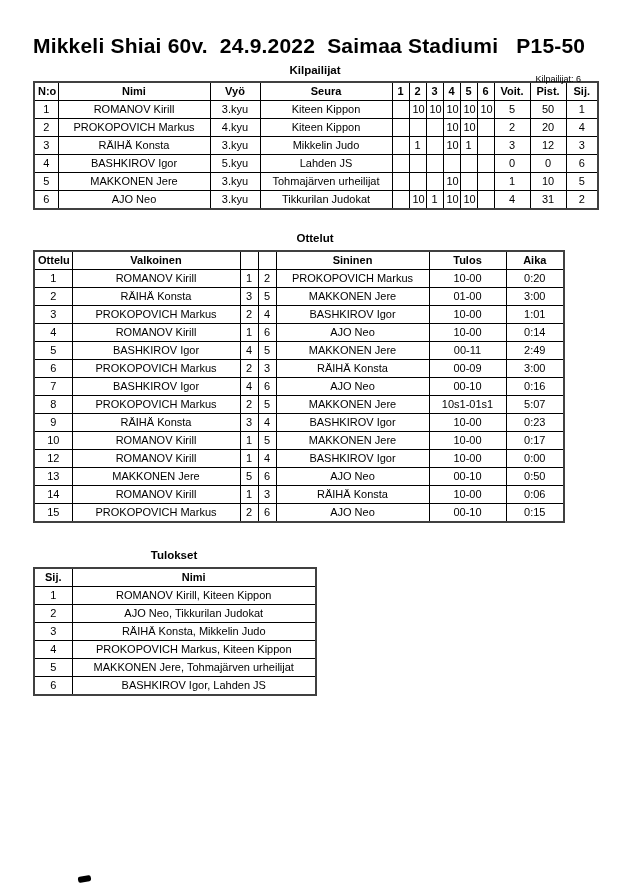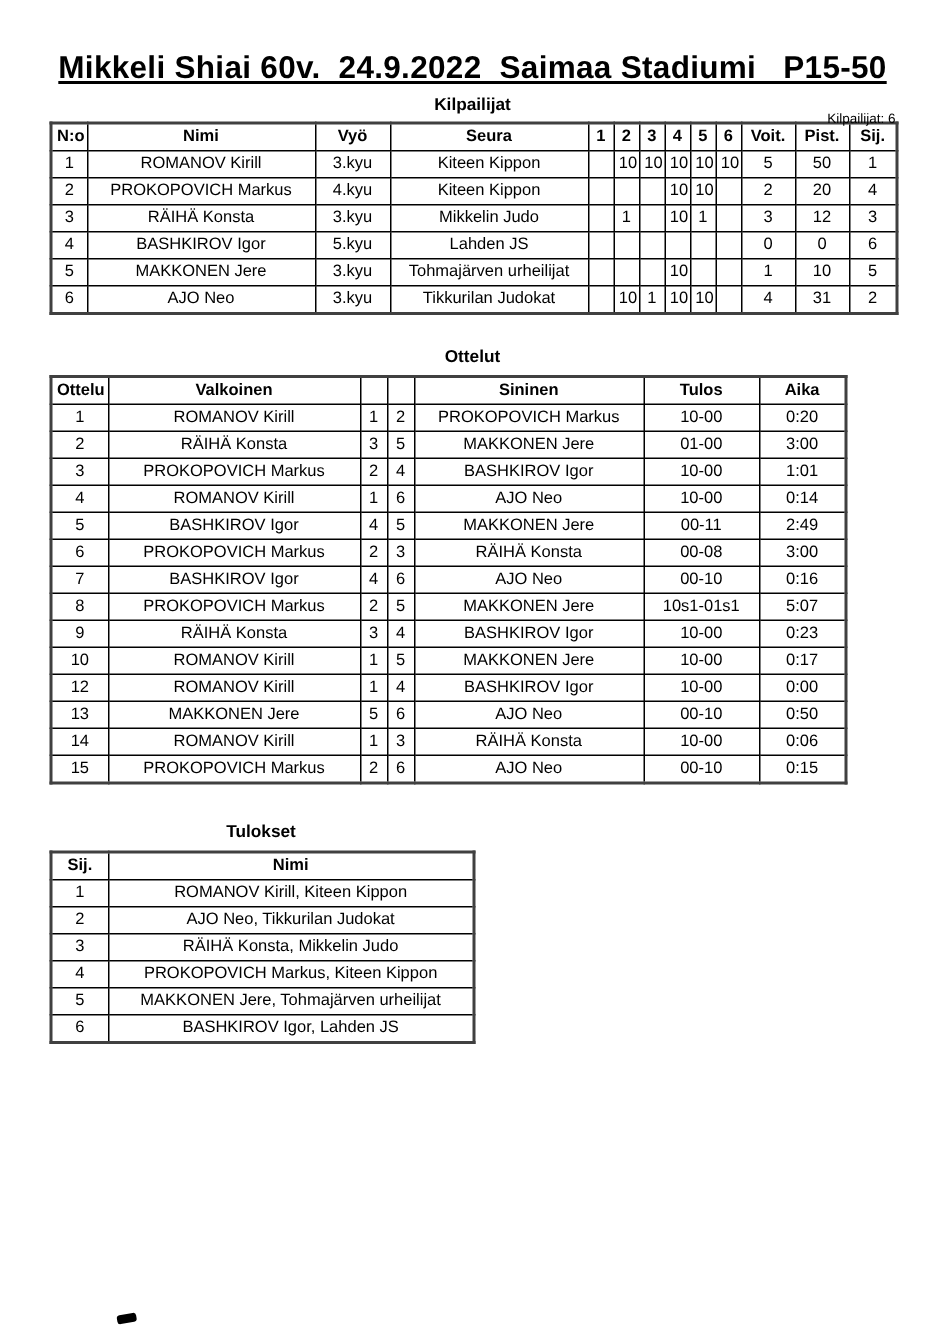--- a/index.html
+++ b/index.html
@@ -3,24 +3,24 @@
 <meta charset="utf-8">
 <style>
   html,body { margin:0; padding:0; background:#fff; }
   body {
     width:630px; height:891px;
     font-family:"Liberation Sans", sans-serif;
     color:#000;
     position:relative;
   }
   .page { position:relative; width:630px; height:891px; box-sizing:border-box; padding:34px 33px 0 33px; }
-  .title { text-align:center; font-weight:bold; font-size:21px; white-space:pre; letter-spacing:0.2px;text-decoration:underline; }
+  .title { text-align:left; font-weight:bold; font-size:21px; white-space:pre; letter-spacing:0.2px; }
   .sec-heading { font-weight:bold; font-size:11.5px; text-align:center; }
   .kilpailijat-heading { margin-top:6px; }
-  .count-label { position:absolute; right:33px; top:74px; font-size:9px; }
+  .count-label { position:absolute; right:49px; top:74px; font-size:9px; }
   table.tbl { border-collapse:collapse; table-layout:fixed; border:2px solid #404040; }
   .tbl th, .tbl td {
     border:1px solid #000;
     font-size:11px; line-height:13px;
     padding:2px 3px;
     overflow:hidden; white-space:nowrap;
     height:13px;
     box-sizing:border-box;
   }
   .tbl th { font-weight:bold; text-align:center; }
@@ -256,21 +256,21 @@
           <td class="ctr">00-11</td>
           <td class="ctr">2:49</td>
         </tr>
 
         <tr>
           <td class="ctr">6</td>
           <td class="left">PROKOPOVICH Markus</td>
           <td class="ctr">2</td>
           <td class="ctr">3</td>
           <td class="left">RÄIHÄ Konsta</td>
-          <td class="ctr">00-08</td>
+          <td class="ctr">00-09</td>
           <td class="ctr">3:00</td>
         </tr>
 
         <tr>
           <td class="ctr">7</td>
           <td class="left">BASHKIROV Igor</td>
           <td class="ctr">4</td>
           <td class="ctr">6</td>
           <td class="left">AJO Neo</td>
           <td class="ctr">00-10</td>

